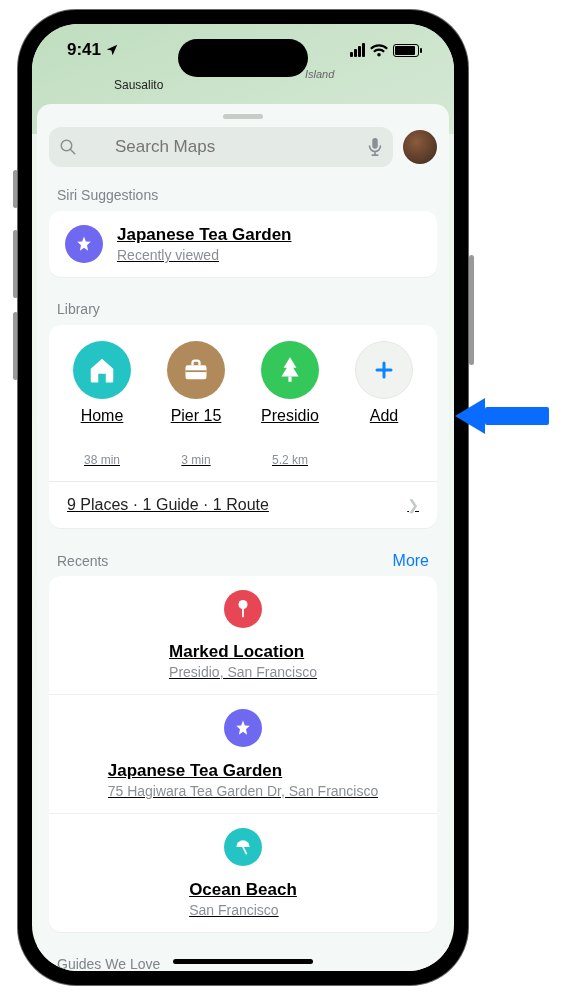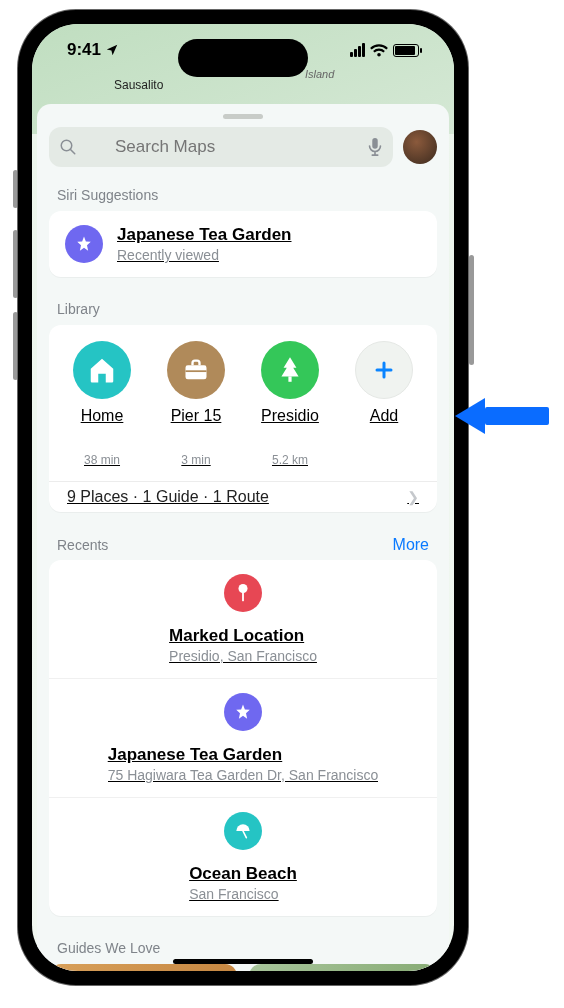--- a/index.html
+++ b/index.html
@@ -112,21 +112,21 @@
     .row-sub { font-size:14px; color:#8a8f95; margin-top:2px; white-space:nowrap; overflow:hidden; text-overflow:ellipsis;}
     .lib-items { display:flex; justify-content:space-around; padding:16px 6px 0;}
     .lib-item { display:flex; flex-direction:column; align-items:center; width:25%;}
     .lib-circle {
       width:58px; height:58px; border-radius:50%; display:flex; align-items:center; justify-content:center;
       margin-bottom:8px;
     }
     .lib-label { font-size:16px; color:#000; }
     .lib-sub { font-size:12px; color:#8a8f95;margin-top:28px; }
     .lib-summary {
-      border-top:1px solid #ececec; margin-top:14px; padding:6px 18px;
+      border-top:1px solid #ececec; margin-top:14px; padding:14px 18px;
       display:flex; justify-content:space-between; align-items:center;
       font-size:16px; color:#222;
     }
     .chev { color:#c5c8cc; font-size:14px;}
     .recents-head { display:flex; justify-content:space-between; align-items:baseline; padding:6px 20px 6px;}
     .recents-head .title { font-size:14px; color:#7f848a; font-weight:500;}
     .recents-head .more { font-size:16px; color:#0a7aff;}
     .recent-list .sugg-row { border-bottom:1px solid #f0f0f0;flex-direction:column;}
     .recent-list .sugg-row:last-child{border-bottom:none;}
     .guides-row { display:flex; gap:12px; padding:0 12px;}

